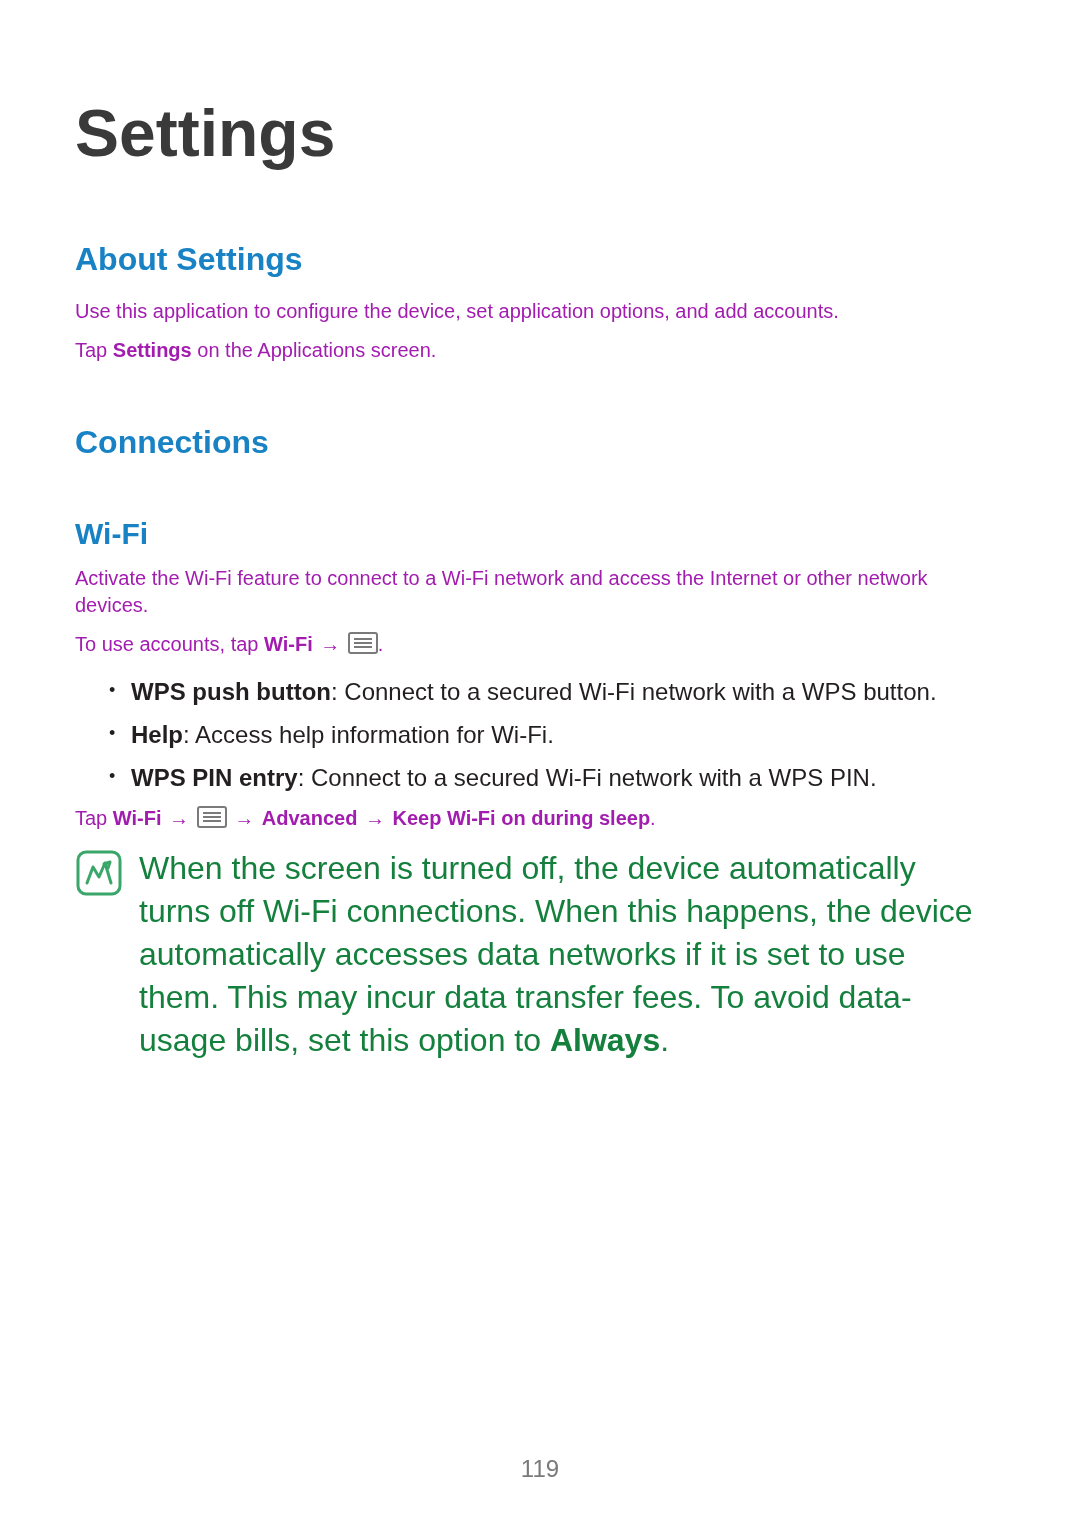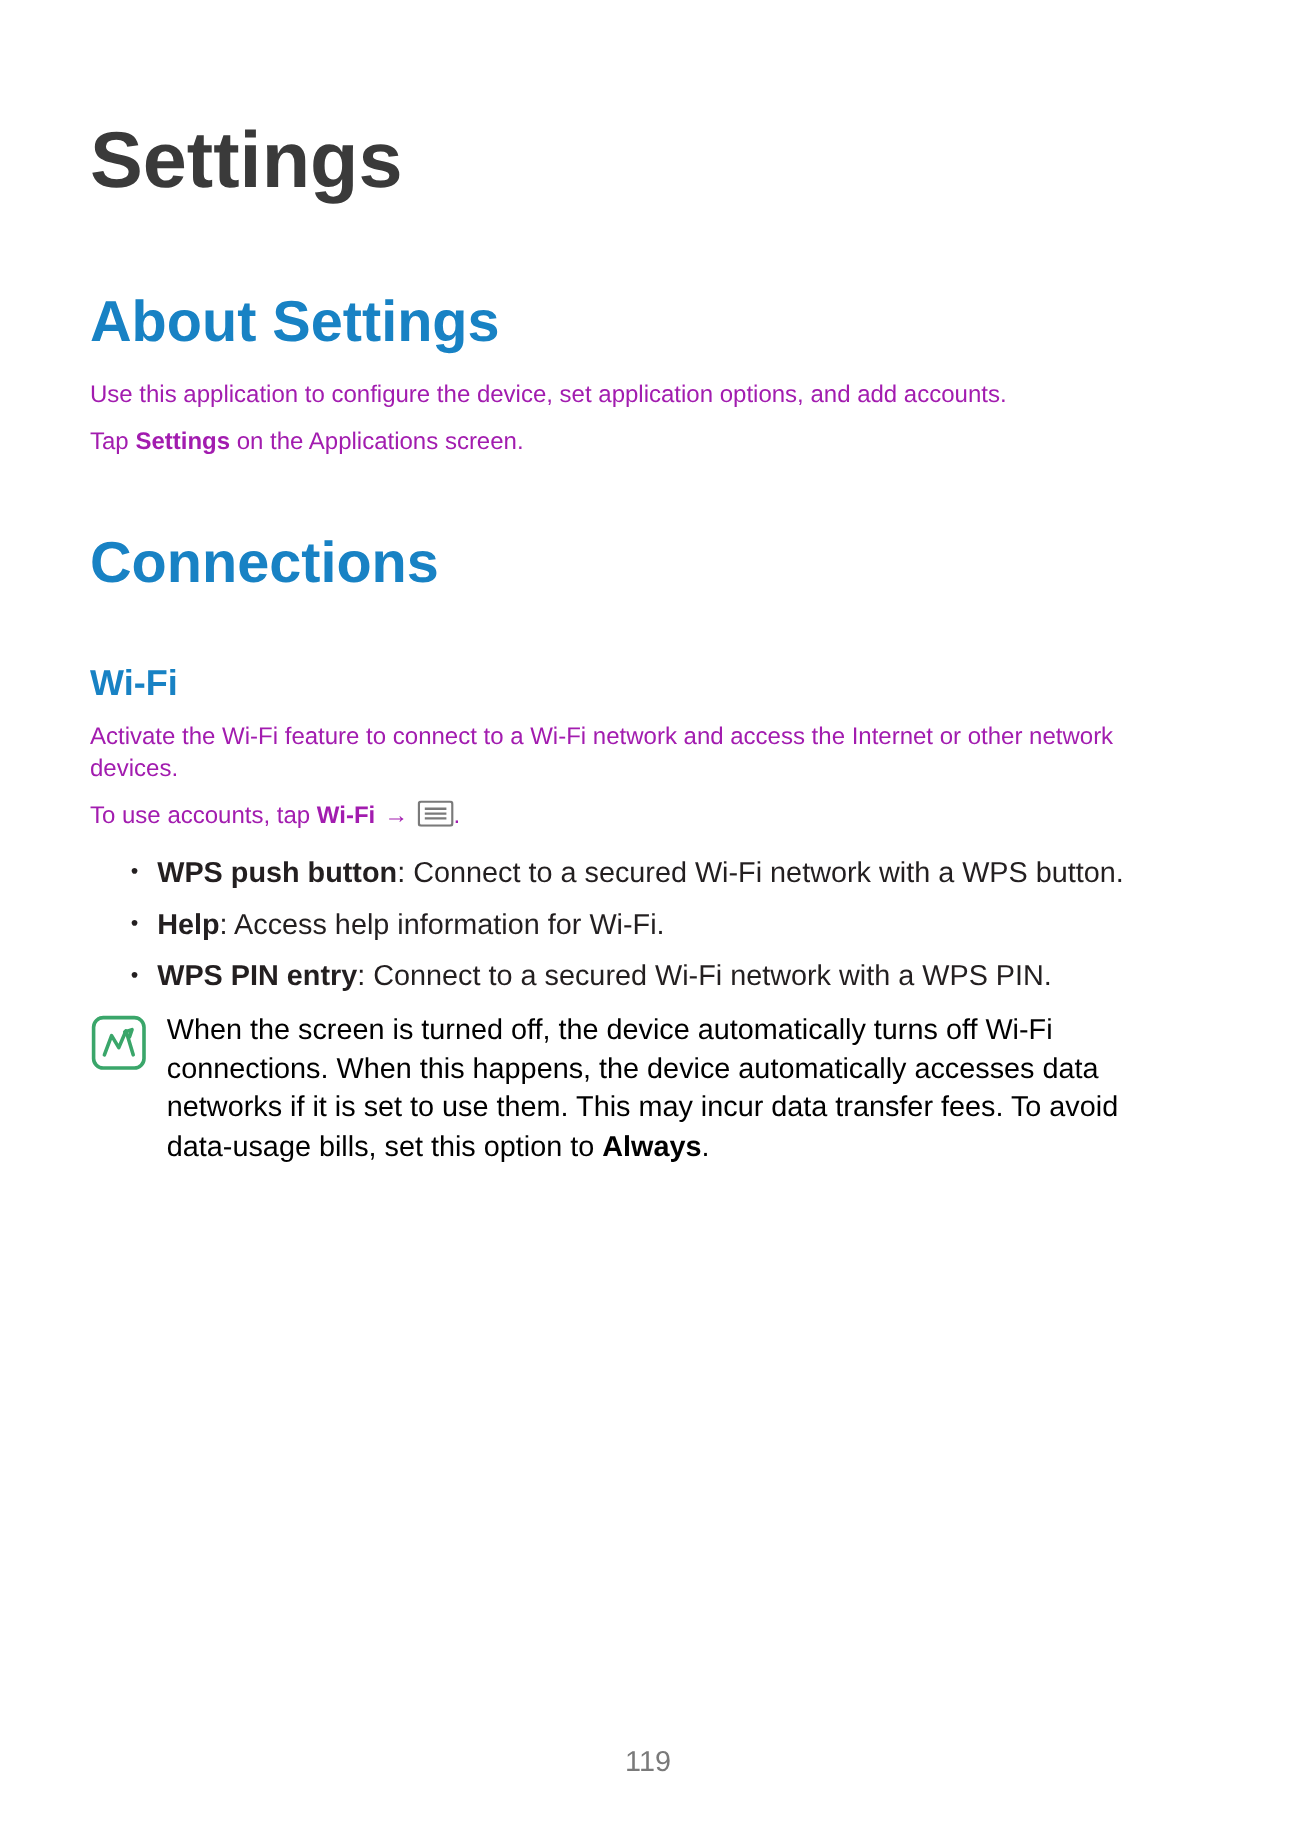--- a/index.html
+++ b/index.html
@@ -19,21 +19,21 @@
     padding: 95px 75px 0 75px;
   }
   .h1 {
     font-size: 66px;
     font-weight: 700;
     color: #3a3a3a;
     margin: 0 0 70px 0;
     letter-spacing: 0px;
   }
   .h2 {
-    font-size: 48px;
+    font-size: 32px;
     font-weight: 700;
     color: #1882c4;
     margin: 0 0 20px 0;
     letter-spacing: 0px;
   }
   .h2.connections {
     margin-top: 60px;
     margin-bottom: 56px;
   }
   .h3 {
@@ -97,23 +97,23 @@
   }
   .note-icon-wrap {
     flex: 0 0 auto;
     width: 48px;
     height: 48px;
     margin-right: 16px;
     margin-top: 2px;
   }
   .note-text {
     flex: 1 1 auto;
-    font-size: 24px;
+    font-size: 32px;
     line-height: 1.35;
-    color: #000000;
+    color: #15803d;
   }
   .note-text .bold {
     font-weight: 700;
   }
   .page-number {
     position: absolute;
     bottom: 44px;
     left: 0;
     width: 1080px;
     text-align: center;
@@ -161,20 +161,36 @@
     </li>
     <li>
       <span class="bold">Help</span><span>: Access help information for Wi-Fi.</span>
     </li>
     <li>
       <span class="bold">WPS PIN entry</span><span>: Connect to a secured Wi-Fi network with a WPS PIN.</span>
     </li>
   </ul>
 
 
+  <p class="body-text">
+    <span>Tap </span><span class="bold">Wi-Fi</span>
+    <span class="arrow">→</span>
+    <span class="menu-icon">
+      <svg width="30" height="22" viewBox="0 0 30 22">
+        <rect x="1" y="1" width="28" height="20" rx="2" ry="2" fill="none" stroke="#7a7a7a" stroke-width="2"></rect>
+        <line x1="6" y1="7" x2="24" y2="7" stroke="#7a7a7a" stroke-width="2"></line>
+        <line x1="6" y1="11" x2="24" y2="11" stroke="#7a7a7a" stroke-width="2"></line>
+        <line x1="6" y1="15" x2="24" y2="15" stroke="#7a7a7a" stroke-width="2"></line>
+      </svg>
+    </span>
+    <span class="arrow">→</span>
+    <span class="bold">Advanced</span>
+    <span class="arrow">→</span>
+    <span class="bold">Keep Wi-Fi on during sleep</span><span>.</span>
+  </p>
 
   <div class="note-block">
     <div class="note-icon-wrap">
       <svg width="48" height="48" viewBox="0 0 48 48">
         <rect x="3" y="3" width="42" height="42" rx="8" ry="8" fill="none" stroke="#3aa66a" stroke-width="3"></rect>
         <path d="M 12 34 L 18 18 L 24 28 L 30 14 L 36 34" fill="none" stroke="#3aa66a" stroke-width="3" stroke-linejoin="round" stroke-linecap="round"></path>
         <path d="M 29 15 L 35 13 L 33 19" fill="none" stroke="#3aa66a" stroke-width="3" stroke-linejoin="round" stroke-linecap="round"></path>
       </svg>
     </div>
     <div class="note-text">

